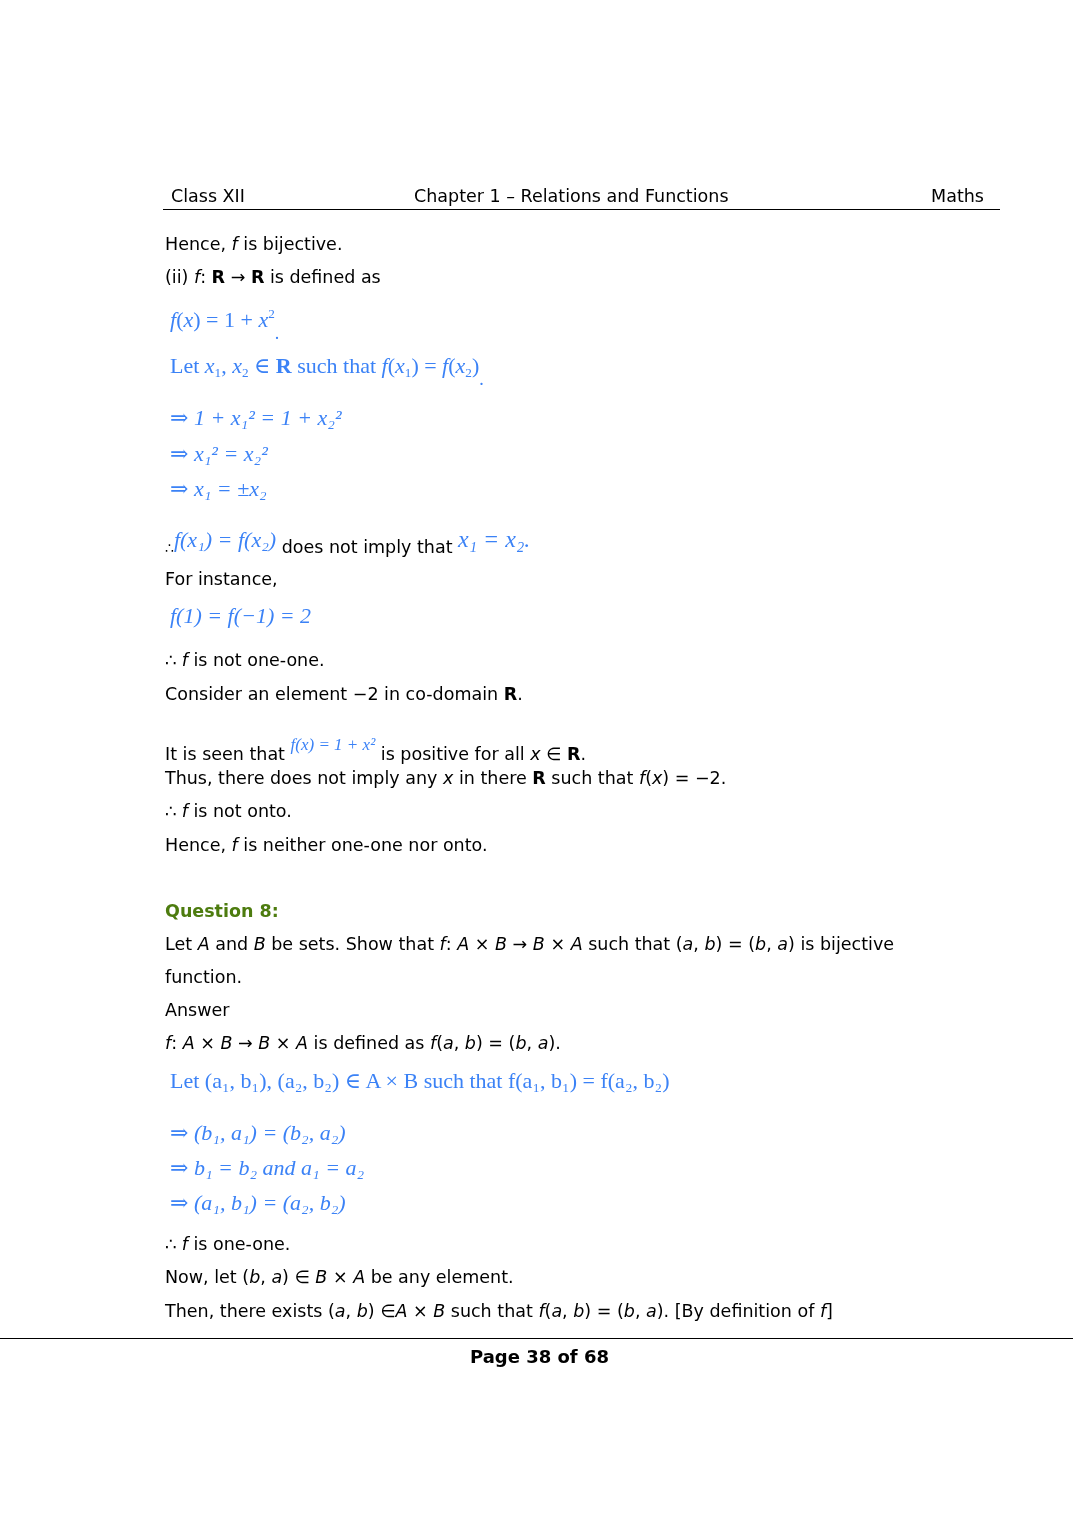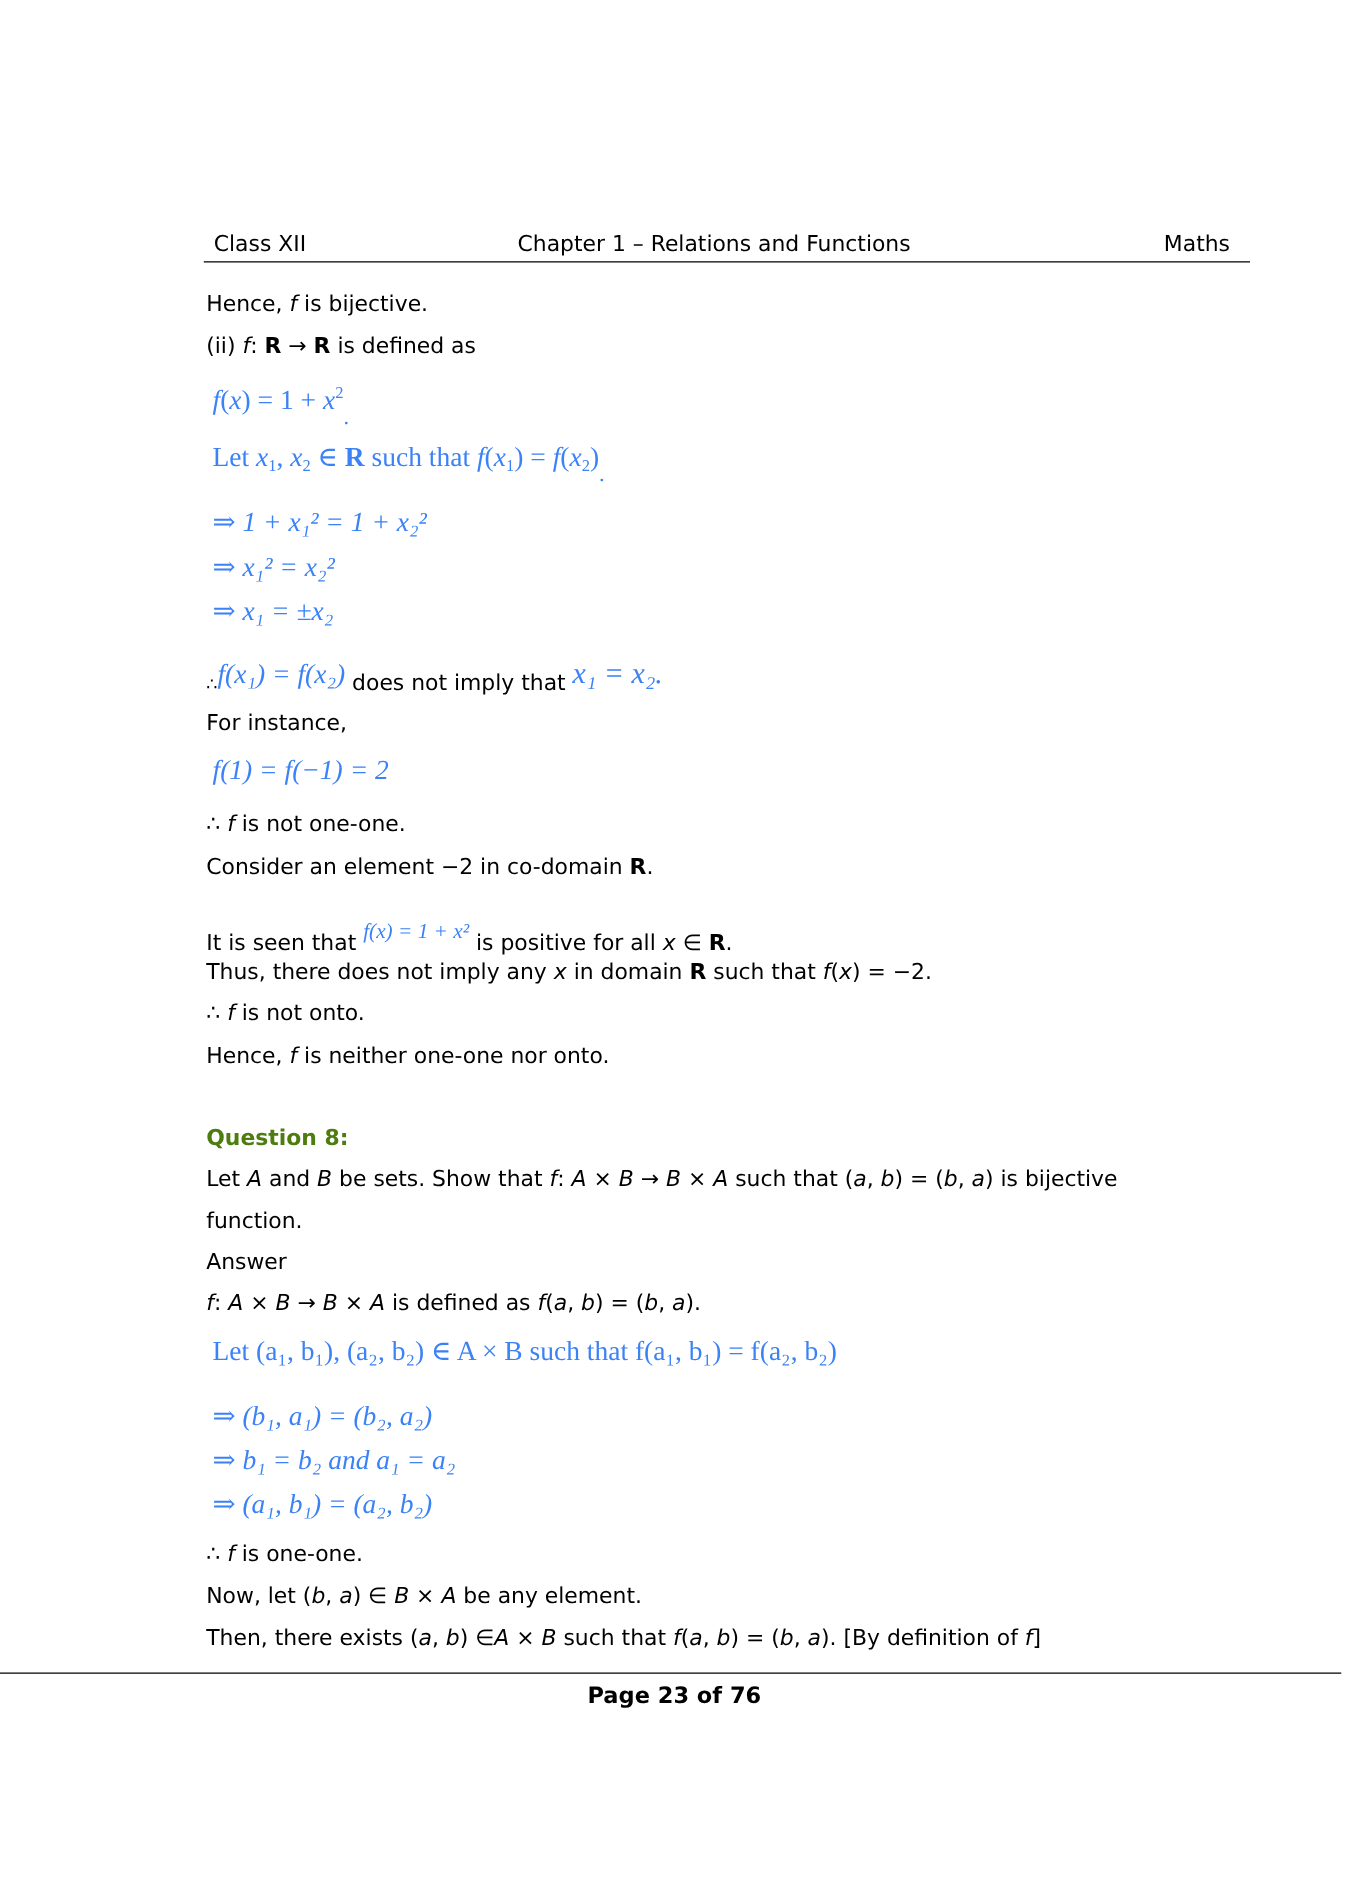--- a/index.html
+++ b/index.html
@@ -65,21 +65,21 @@
 
 <div class="ln" style="top:683px">
   <span>Consider an element −2 in co-domain </span><b>R</b><span>.</span>
 </div>
 
 <div class="ln" style="top:734px">
   <span>It is seen that </span><span class="m mi" style="font-size:17px;vertical-align:10px">f(x) = 1 + x²</span><span> is positive for all </span><i>x</i><span> ∈ </span><b>R</b><span>.</span>
 </div>
 
 <div class="ln" style="top:767px">
-  <span>Thus, there does not imply any </span><i>x</i><span> in domain </span><b>R</b><span> such that </span><i>f</i><span>(</span><i>x</i><span>) = −2.</span>
+  <span>Thus, there does not imply any </span><i>x</i><span> in there </span><b>R</b><span> such that </span><i>f</i><span>(</span><i>x</i><span>) = −2.</span>
 </div>
 
 <div class="ln" style="top:800px">
   <span>∴ </span><i>f</i><span> is not onto.</span>
 </div>
 
 <div class="ln" style="top:834px">
   <span>Hence, </span><i>f</i><span> is neither one-one nor onto.</span>
 </div>
 
@@ -107,13 +107,13 @@
 
 <div class="ln" style="top:1266px">
   <span>Now, let (</span><i>b</i><span>, </span><i>a</i><span>) ∈ </span><i>B</i><span> × </span><i>A</i><span> be any element.</span>
 </div>
 
 <div class="ln" style="top:1300px">
   <span>Then, there exists (</span><i>a</i><span>, </span><i>b</i><span>) ∈</span><i>A</i><span> × </span><i>B</i><span> such that </span><i>f</i><span>(</span><i>a</i><span>, </span><i>b</i><span>) = (</span><i>b</i><span>, </span><i>a</i><span>). [By definition of </span><i>f</i><span>]</span>
 </div>
 
 <div class="foot-rule"></div>
-<div class="foot">Page 23 of 76</div>
+<div class="foot">Page 38 of 68</div>
 
 </body></html>

